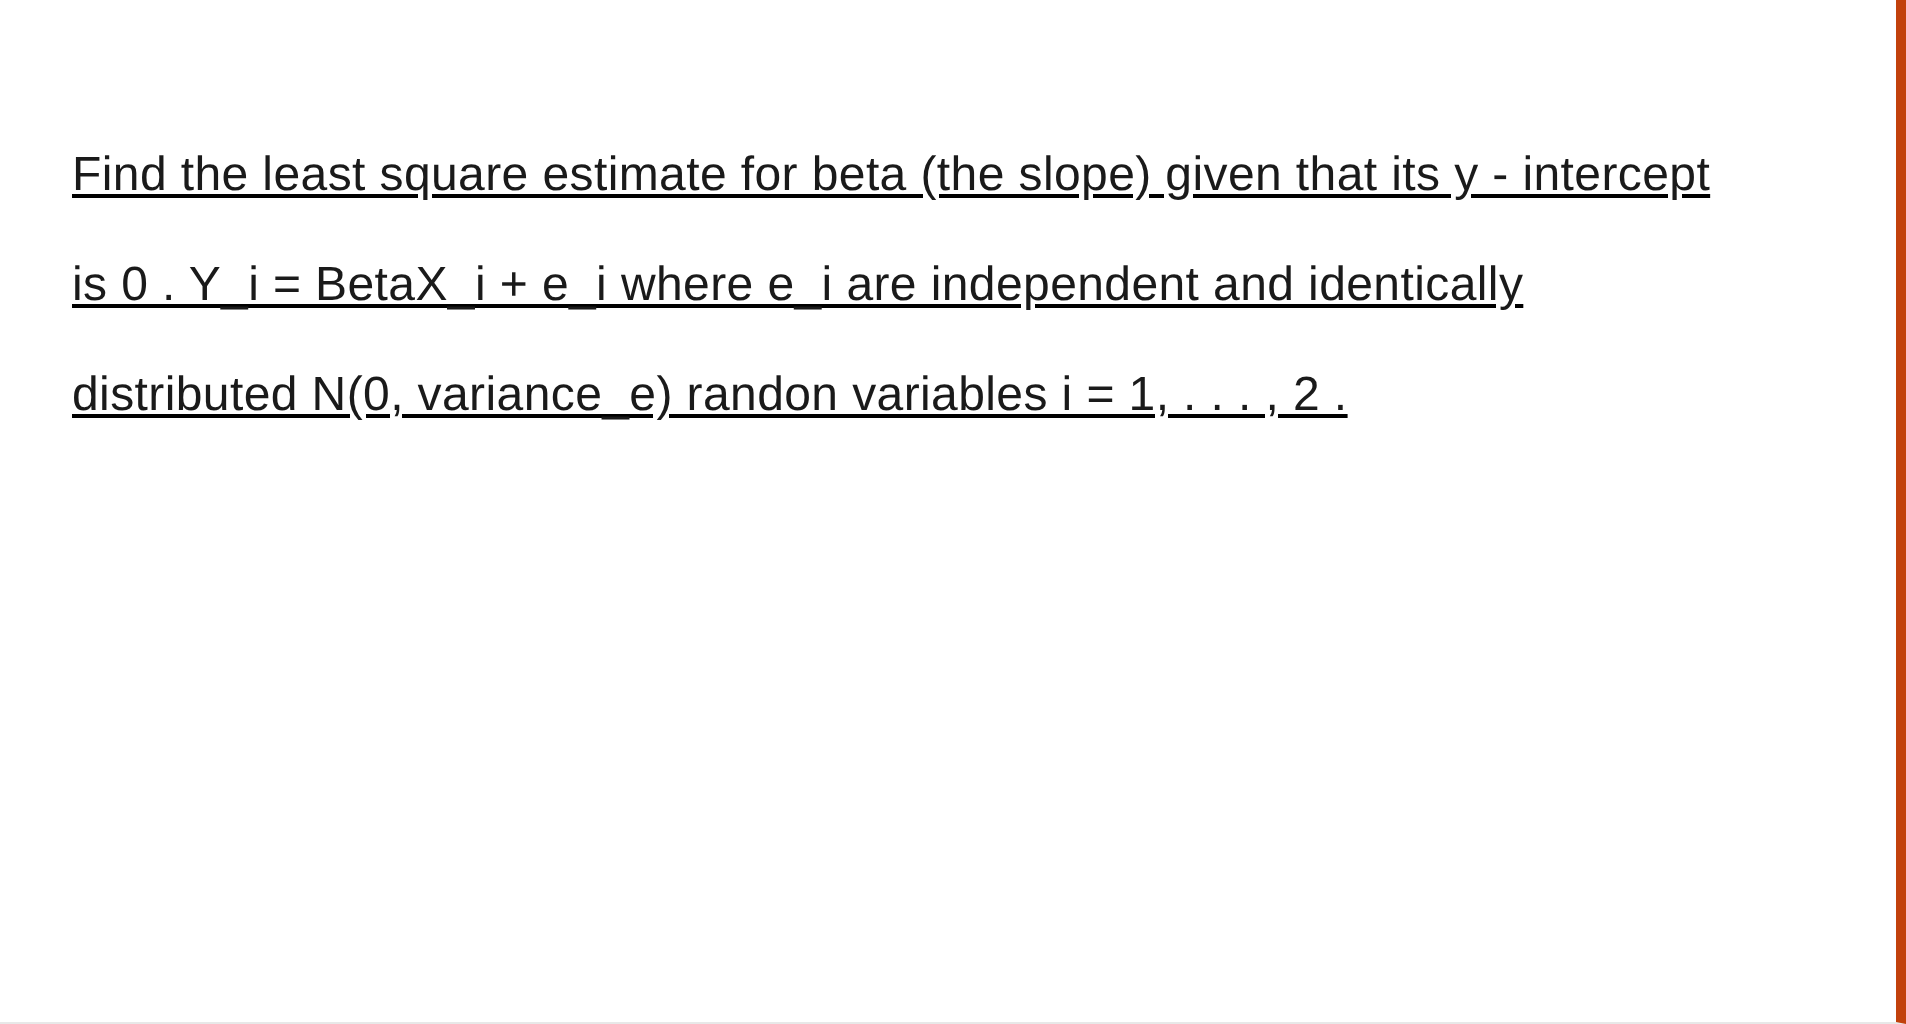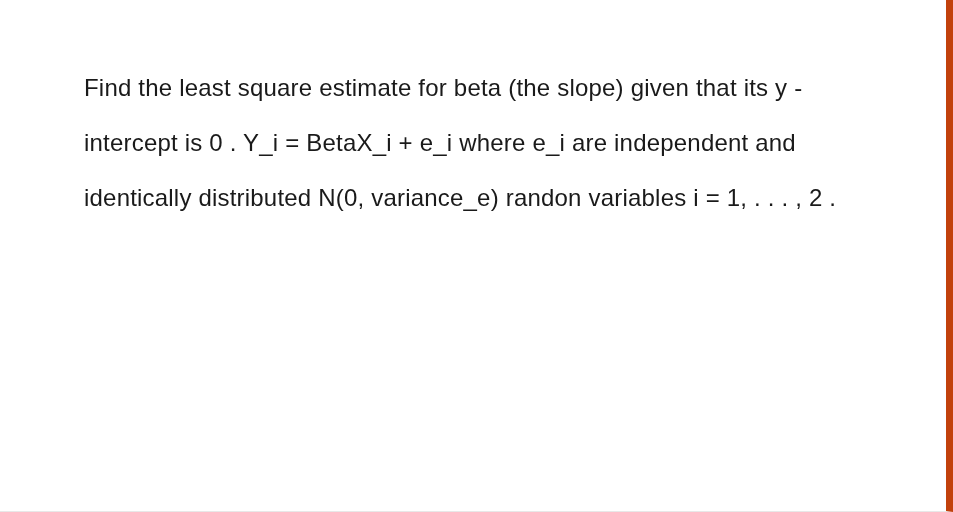--- a/index.html
+++ b/index.html
@@ -10,23 +10,24 @@
     body {
       width: 953px;
       height: 512px;
       background: #ffffff;
       font-family: -apple-system, BlinkMacSystemFont, "Segoe UI", Helvetica, Arial, sans-serif;
       position: relative;
     }
     .page-container {
       width: 100%;
       height: 100%;
-      padding: 60px 90px 60px 84px;
-      border-right: 7px solid #c2410c;
+      padding: 60px 90px 60px 36px;
+      border-right: 5px solid #c2410c;
       border-bottom: 1px solid #e8e8e8;
+      text-decoration: underline;
     }
     .problem-text {
       font-size: 24px;
       line-height: 2.3;
       color: #1a1a1a;
       font-weight: 400;
       letter-spacing: 0.2px;
     }
   </style>
 </head>

